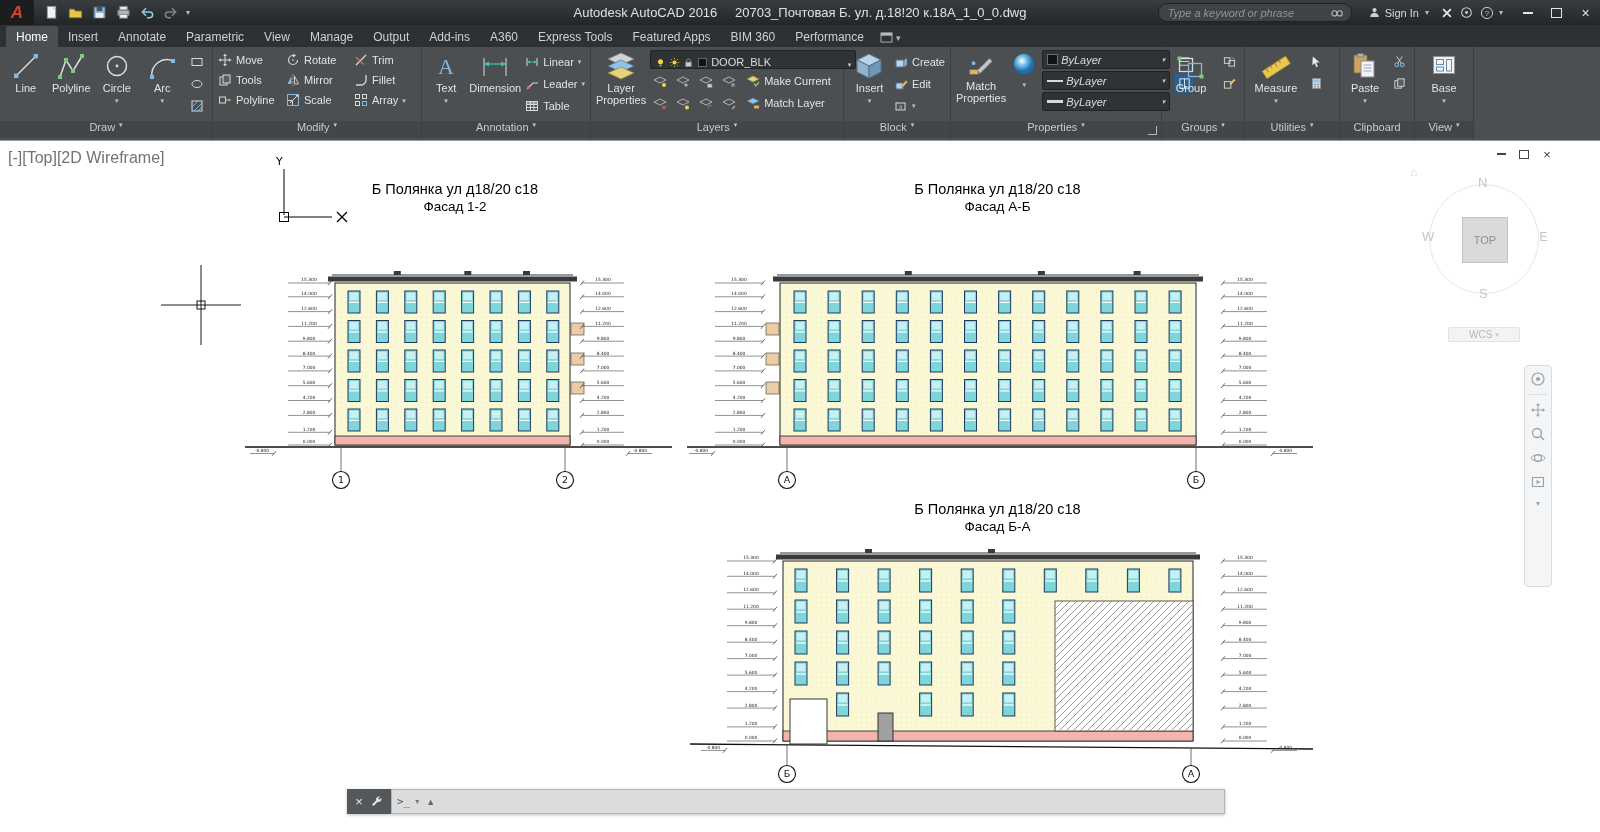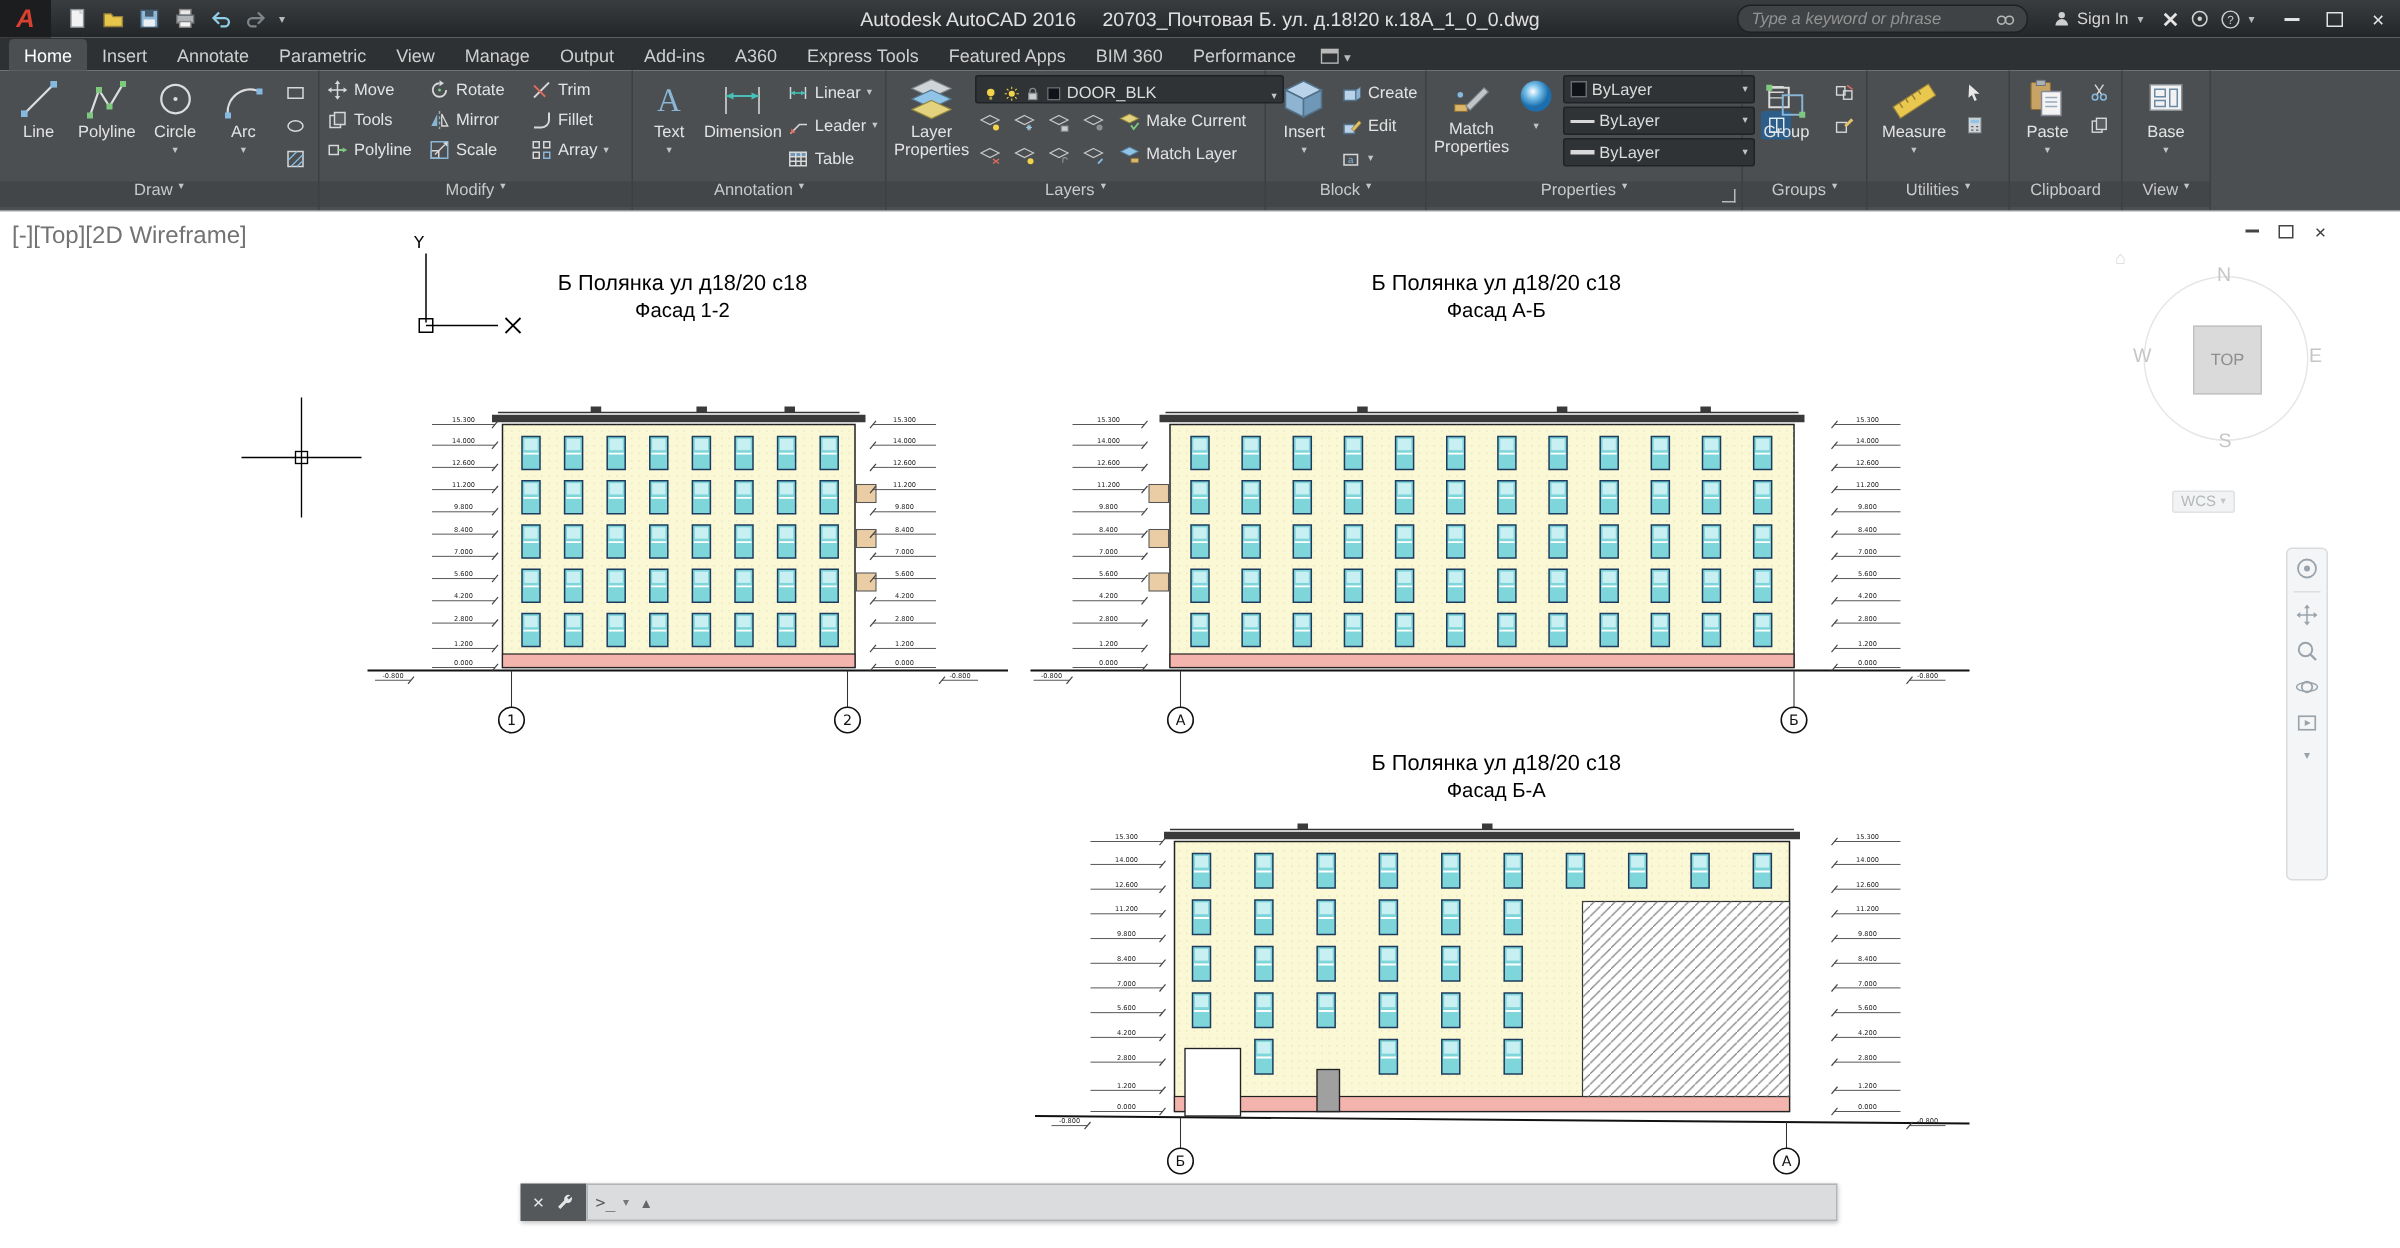--- a/index.html
+++ b/index.html
@@ -46,21 +46,21 @@
     color:#e3e3e3;text-align:center;gap:2px;padding-top:1px;}
   .bigbtn .lbl{white-space:normal;}
   .sitem{display:flex;align-items:center;gap:4px;font-size:11px;color:#e3e3e3;height:19px;white-space:nowrap;}
   .mod-grid{display:grid;grid-template-columns:repeat(3,66px);grid-auto-rows:20px;column-gap:2px;align-items:center;}
   .smallcol{display:flex;flex-direction:column;justify-content:flex-start;gap:3px;padding-top:2px;}
   .combo{display:flex;align-items:center;gap:3px;background:#2f3335;border:1px solid #202326;border-radius:2px;
     height:17px;font-size:11px;color:#dcdcdc;padding:0 4px;}
   .lay-mid{display:flex;flex-direction:column;gap:2px;}
   .lay-combo{width:196px;align-items:flex-end;}
   .lay-row{display:flex;align-items:center;gap:3px;height:20px;}
-  .prop-col{display:flex;flex-direction:column;gap:2px;}
+  .prop-col{display:flex;flex-direction:column;gap:2px;font-style:italic;}
   .prop-combo{width:118px;}
   .swatch{width:9px;height:9px;background:#101318;border:1px solid #6a6e72;display:inline-block;}
   .lsample{width:16px;height:2px;background:#d9d9d9;display:inline-block;}
   .lsample.thick{height:3.5px;}
   .mini-col{display:flex;flex-direction:column;gap:3px;padding-top:2px;}
   .mbtn{width:20px;height:19px;display:flex;align-items:center;justify-content:center;border-radius:2px;}
   .mbtn.sel{background:#2d5e8a;}
   .launcher{position:absolute;right:4px;bottom:3px;width:8px;height:8px;border-right:1.5px solid #b9b9b9;
     border-bottom:1.5px solid #b9b9b9;}
 
@@ -74,21 +74,21 @@
   .vc-ring{position:absolute;inset:17px;border:1.5px solid #e6e6e6;border-radius:50%;}
   .vc-letter{position:absolute;}
   .vc-n{left:66px;top:8px;}
   .vc-w{left:10px;top:62px;}
   .vc-e{right:8px;top:62px;}
   .vc-s{left:67px;bottom:10px;}
   .vc-top{position:absolute;left:50px;top:50px;width:44px;height:44px;background:#dadada;border:1px solid #c2c2c2;
     color:#8e8e8e;font-size:11px;display:flex;align-items:center;justify-content:center;}
   .vc-home{position:absolute;left:-2px;top:-2px;color:#d9d9d9;font-size:12px;}
   .wcs{position:absolute;left:1448px;top:186px;display:flex;align-items:center;gap:3px;color:#b4b8bb;font-size:10px;
-    background:#f2f3f4;border:1px solid #e0e2e3;border-radius:2px;padding:1px 5px;}
+    background:#f2f3f4;border:1px solid #e0e2e3;border-radius:2px;padding:1px 20px;}
   .navbar{position:absolute;left:1524px;top:224px;width:26px;height:216px;background:rgba(243,244,245,0.95);
     border:1px solid #d9dbdd;border-radius:4px;display:flex;flex-direction:column;align-items:center;padding-top:4px;gap:6px;}
   .nb-item{width:18px;height:18px;display:flex;align-items:center;justify-content:center;}
   .nb-sep{width:18px;border-top:1px solid #dcdee0;}
   .nb-caret{color:#9aa3ab;font-size:8px;margin-top:2px;}
   .dwg-controls{position:absolute;top:7px;right:46px;display:flex;gap:9px;align-items:center;color:#3c3c3c;font-size:13px;}
   .dwc{display:flex;align-items:center;justify-content:center;width:14px;height:12px;}
   .dwc .dash{display:block;width:9px;border-bottom:2px solid #444;}
   .dwc .rsq{display:block;width:8px;height:7px;border:1.5px solid #444;}
 

